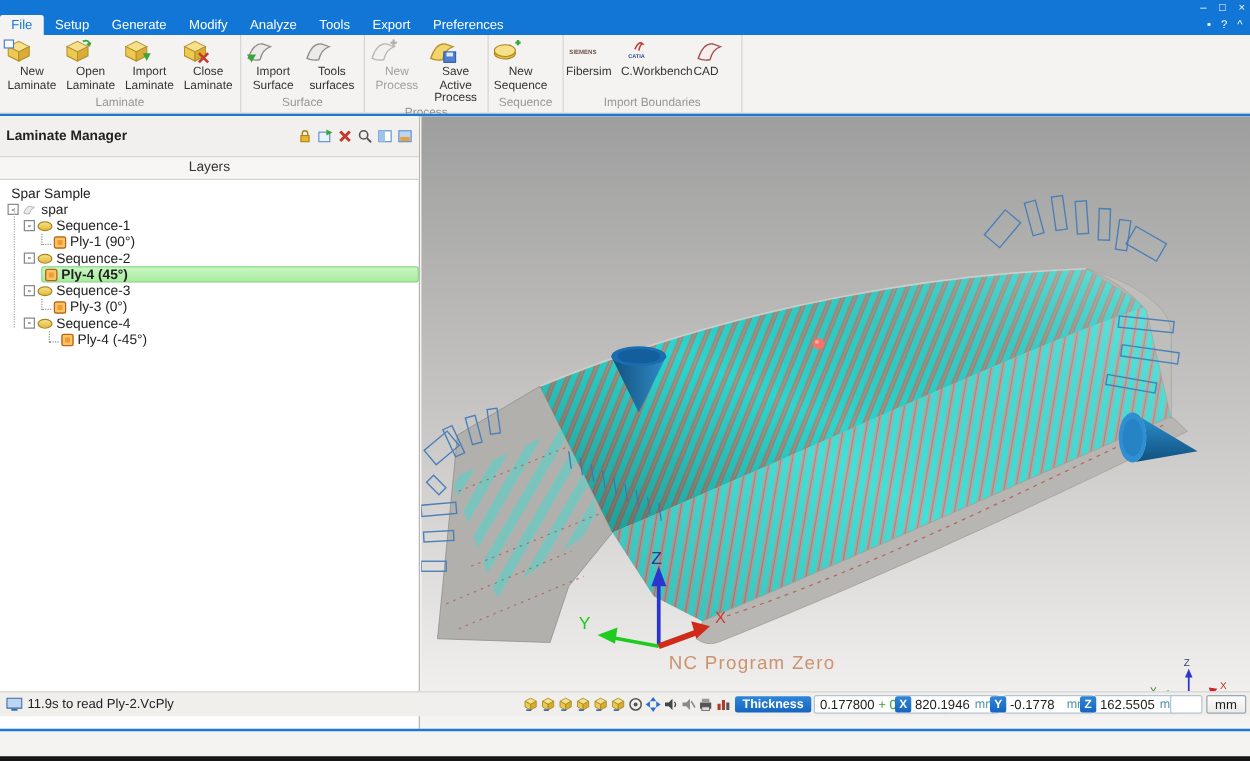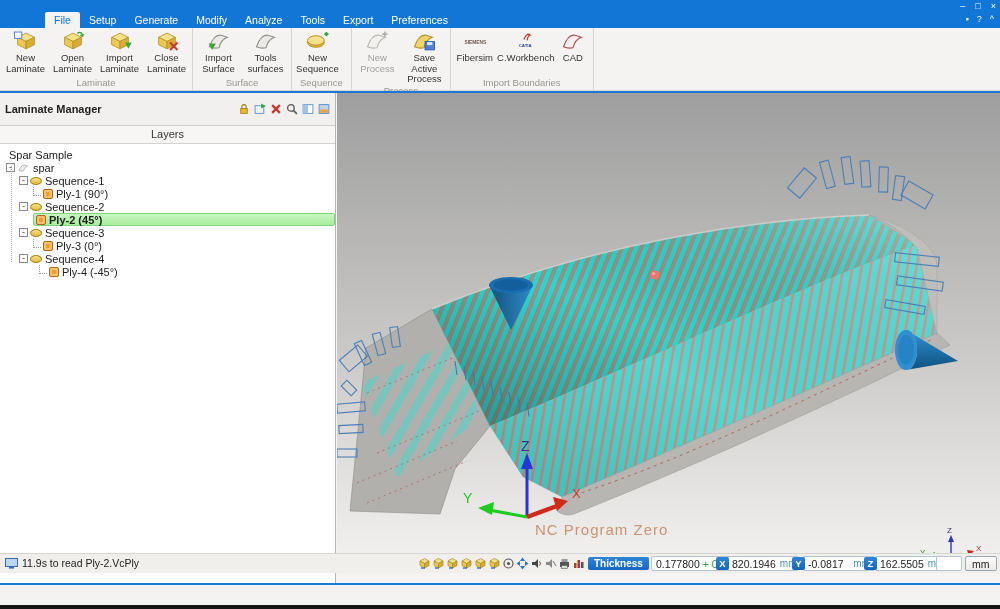--- a/index.html
+++ b/index.html
@@ -6,28 +6,28 @@
   html,body { width:1000px; height:609px; overflow:hidden; }
   body { font-family:"Liberation Sans", sans-serif; font-size:11px; color:#222; background:#fff; }
   #app { position:relative; width:1000px; height:609px; background:#f4f3f1; }
 
   
   .titlebar { position:absolute; top:0; left:0; width:1000px; height:12px; background:#1176d5; }
   .winbtns { position:absolute; top:1px; right:4px; display:flex; gap:10px; color:#fff; font-size:9px; line-height:10px; }
   .winbtns span { cursor:default; }
   .menubar { position:absolute; top:12px; left:0; width:1000px; height:16px; background:#1176d5; display:flex; align-items:flex-end; }
   .menu-item { color:#fff; font-size:10.5px; padding:2px 9px 2px 9px; height:16px; line-height:12px; }
-  .menu-item.active { background:#f4f3f1; color:#1176d5; border-radius:2px 2px 0 0;margin-left:45px; }
+  .menu-item.active { background:#f4f3f1; color:#1176d5; border-radius:2px 2px 0 0; }
   .menubtns { position:absolute; top:14px; right:6px; display:flex; gap:8px; color:#fff; font-size:9px; }
 
   
   .ribbon { position:absolute; top:28px; left:0; width:1000px; height:63px; background:#f4f3f1; display:flex; border-bottom:1px solid #d8d6d2; }
   .rgroup { display:flex; flex-direction:column; border-right:1px solid #d8d6d2; padding:1px 2px 0 2px; }
   .rbtns { flex:1; display:flex; align-items:flex-start; }
-  .rbtn { width:47px; display:flex; flex-direction:column; align-items:center; padding-top:2px; cursor:default; }
+  .rbtn { width:47px; display:flex; flex-direction:column; align-items:flex-start; padding-top:2px; cursor:default; }
   .rbtn .ric { width:26px; height:21px; }
   .rbtn .rlabel { font-size:9.5px; line-height:10.5px; text-align:center; color:#333; margin-top:1px; }
   .rbtn.disabled .rlabel { color:#a2a09d; }
   .rglabel { font-size:9.5px; color:#979590; text-align:center; padding:0 6px 2px 6px; }
   .blue-line { position:absolute; left:0; width:1000px; height:2px; background:#1a79d4; }
 
   
   .panel { position:absolute; top:93px; left:0; width:336px; height:490px; background:#fff; border-right:1px solid #b8b6b2; }
   .panel-header { height:22px; background:#f1f0ee; border-bottom:1px solid #cfcdc9; display:flex; align-items:center; padding:16px 5px; }
   .panel-title { font-weight:bold; font-size:11px; color:#222; flex:1; }
@@ -168,50 +168,50 @@
               <use href="#sym-sheet"></use>
             </svg>
           <span class="rlabel">Tools surfaces</span>
         </div>
       </div>
       <div class="rglabel">Surface</div>
     </div>
 
     <div class="rgroup">
       <div class="rbtns">
+        <div class="rbtn disabled">
+          <svg class="ric" viewBox="0 0 24 20">
+              <path d="M3,15 Q7,3 14,4 L20,6 Q14,8 12,16 Q7,17 3,15 Z" fill="#f2f1ee" stroke="#b8b6b2" stroke-width="1"></path>
+              <path d="M17,3 h5 M19.5,0.5 v5" stroke="#b0aeaa" stroke-width="1.6"></path>
+            </svg>
+          <span class="rlabel">New Process</span>
+        </div>
+        <div class="rbtn">
+          <svg class="ric" viewBox="0 0 24 20">
+              <use href="#sym-sheet-y"></use>
+              <use href="#sym-floppy"></use>
+            </svg>
+          <span class="rlabel">Save Active Process</span>
+        </div>
+      </div>
+      <div class="rglabel">Process</div>
+    </div>
+
+    <div class="rgroup">
+      <div class="rbtns">
         <div class="rbtn">
           <svg class="ric" viewBox="0 0 24 20">
             <ellipse cx="10" cy="11" rx="8" ry="4.5" fill="#e3bb3d" stroke="#a8861c" stroke-width="0.8"></ellipse>
             <ellipse cx="10" cy="9" rx="8" ry="4.5" fill="#f7e08a" stroke="#a8861c" stroke-width="0.8"></ellipse>
             <path d="M18,3 h4 M20,1 v4" stroke="#3aa53a" stroke-width="1.8"></path>
           </svg>
           <span class="rlabel">New Sequence</span>
         </div>
       </div>
       <div class="rglabel">Sequence</div>
-    </div>
-
-    <div class="rgroup">
-      <div class="rbtns">
-        <div class="rbtn disabled">
-          <svg class="ric" viewBox="0 0 24 20">
-              <path d="M3,15 Q7,3 14,4 L20,6 Q14,8 12,16 Q7,17 3,15 Z" fill="#f2f1ee" stroke="#b8b6b2" stroke-width="1"></path>
-              <path d="M17,3 h5 M19.5,0.5 v5" stroke="#b0aeaa" stroke-width="1.6"></path>
-            </svg>
-          <span class="rlabel">New Process</span>
-        </div>
-        <div class="rbtn">
-          <svg class="ric" viewBox="0 0 24 20">
-              <use href="#sym-sheet-y"></use>
-              <use href="#sym-floppy"></use>
-            </svg>
-          <span class="rlabel">Save Active Process</span>
-        </div>
-      </div>
-      <div class="rglabel">Process</div>
     </div>
 
     <div class="rgroup">
       <div class="rbtns">
         <div class="rbtn" style="width:44px">
           <svg class="ric" viewBox="0 0 24 20">
               <text x="2" y="12" font-size="4.6" font-weight="bold" fill="#6e564a" font-family="Liberation Sans, sans-serif">SIEMENS</text>
             </svg>
           <span class="rlabel">Fibersim</span>
         </div>
@@ -290,21 +290,21 @@
         <span class="tree-label">Ply-1 (90°)</span>
       </div>
       <div class="tree-row" style="padding-left:19px">
         <span class="exp">-</span>
         <span class="seq-icon" style="margin-left:2px"></span>
         <span class="tree-label">Sequence-2</span>
       </div>
       <div class="tree-row" style="padding-left:33px">
         <span class="sel-bar">
           <span class="ply-icon"></span>
-          <span class="tree-label">Ply-2 (45°)</span>
+          <span class="tree-label">Ply-4 (45°)</span>
         </span>
       </div>
       <div class="tree-row" style="padding-left:19px">
         <span class="exp">-</span>
         <span class="seq-icon" style="margin-left:2px"></span>
         <span class="tree-label">Sequence-3</span>
       </div>
       <div class="tree-row" style="padding-left:33px">
         <span class="connector"></span>
         <span class="ply-icon"></span>
@@ -563,21 +563,21 @@
     <div class="coord" style="left:716px">
       <span class="axbadge">X</span>
       <span class="valbox">
         <span>820.1946</span>
         <span class="unit">mm</span>
       </span>
     </div>
     <div class="coord" style="left:792px">
       <span class="axbadge">Y</span>
       <span class="valbox">
-        <span>-0.0817</span>
+        <span>-0.1778</span>
         <span class="unit">mm</span>
       </span>
     </div>
     <div class="coord" style="left:864px">
       <span class="axbadge">Z</span>
       <span class="valbox">
         <span>162.5505</span>
         <span class="unit">mm</span>
       </span>
     </div>

